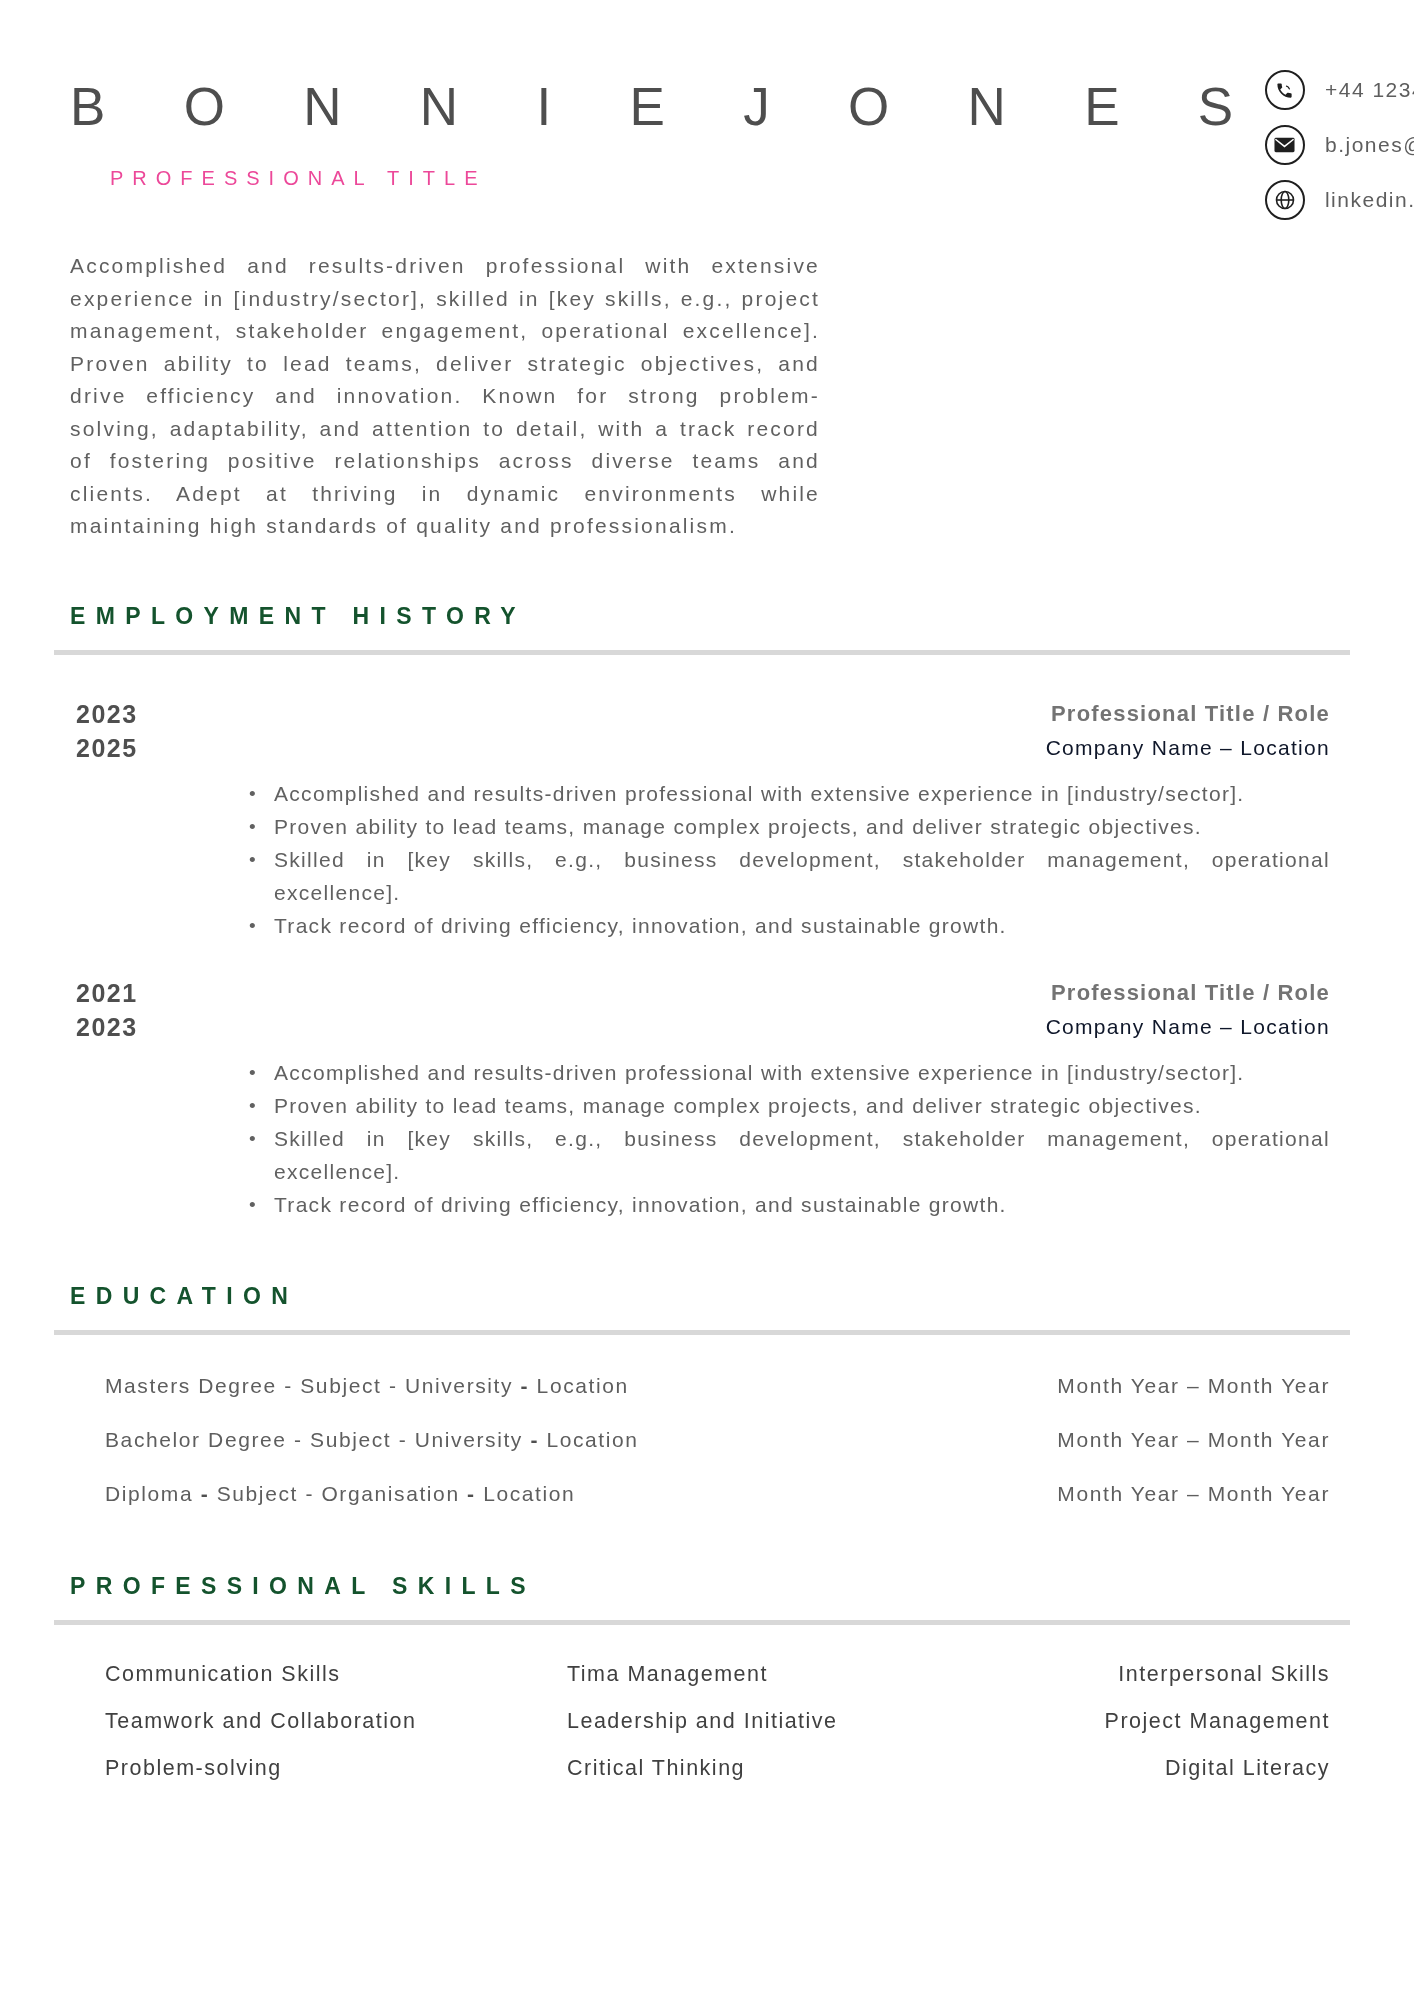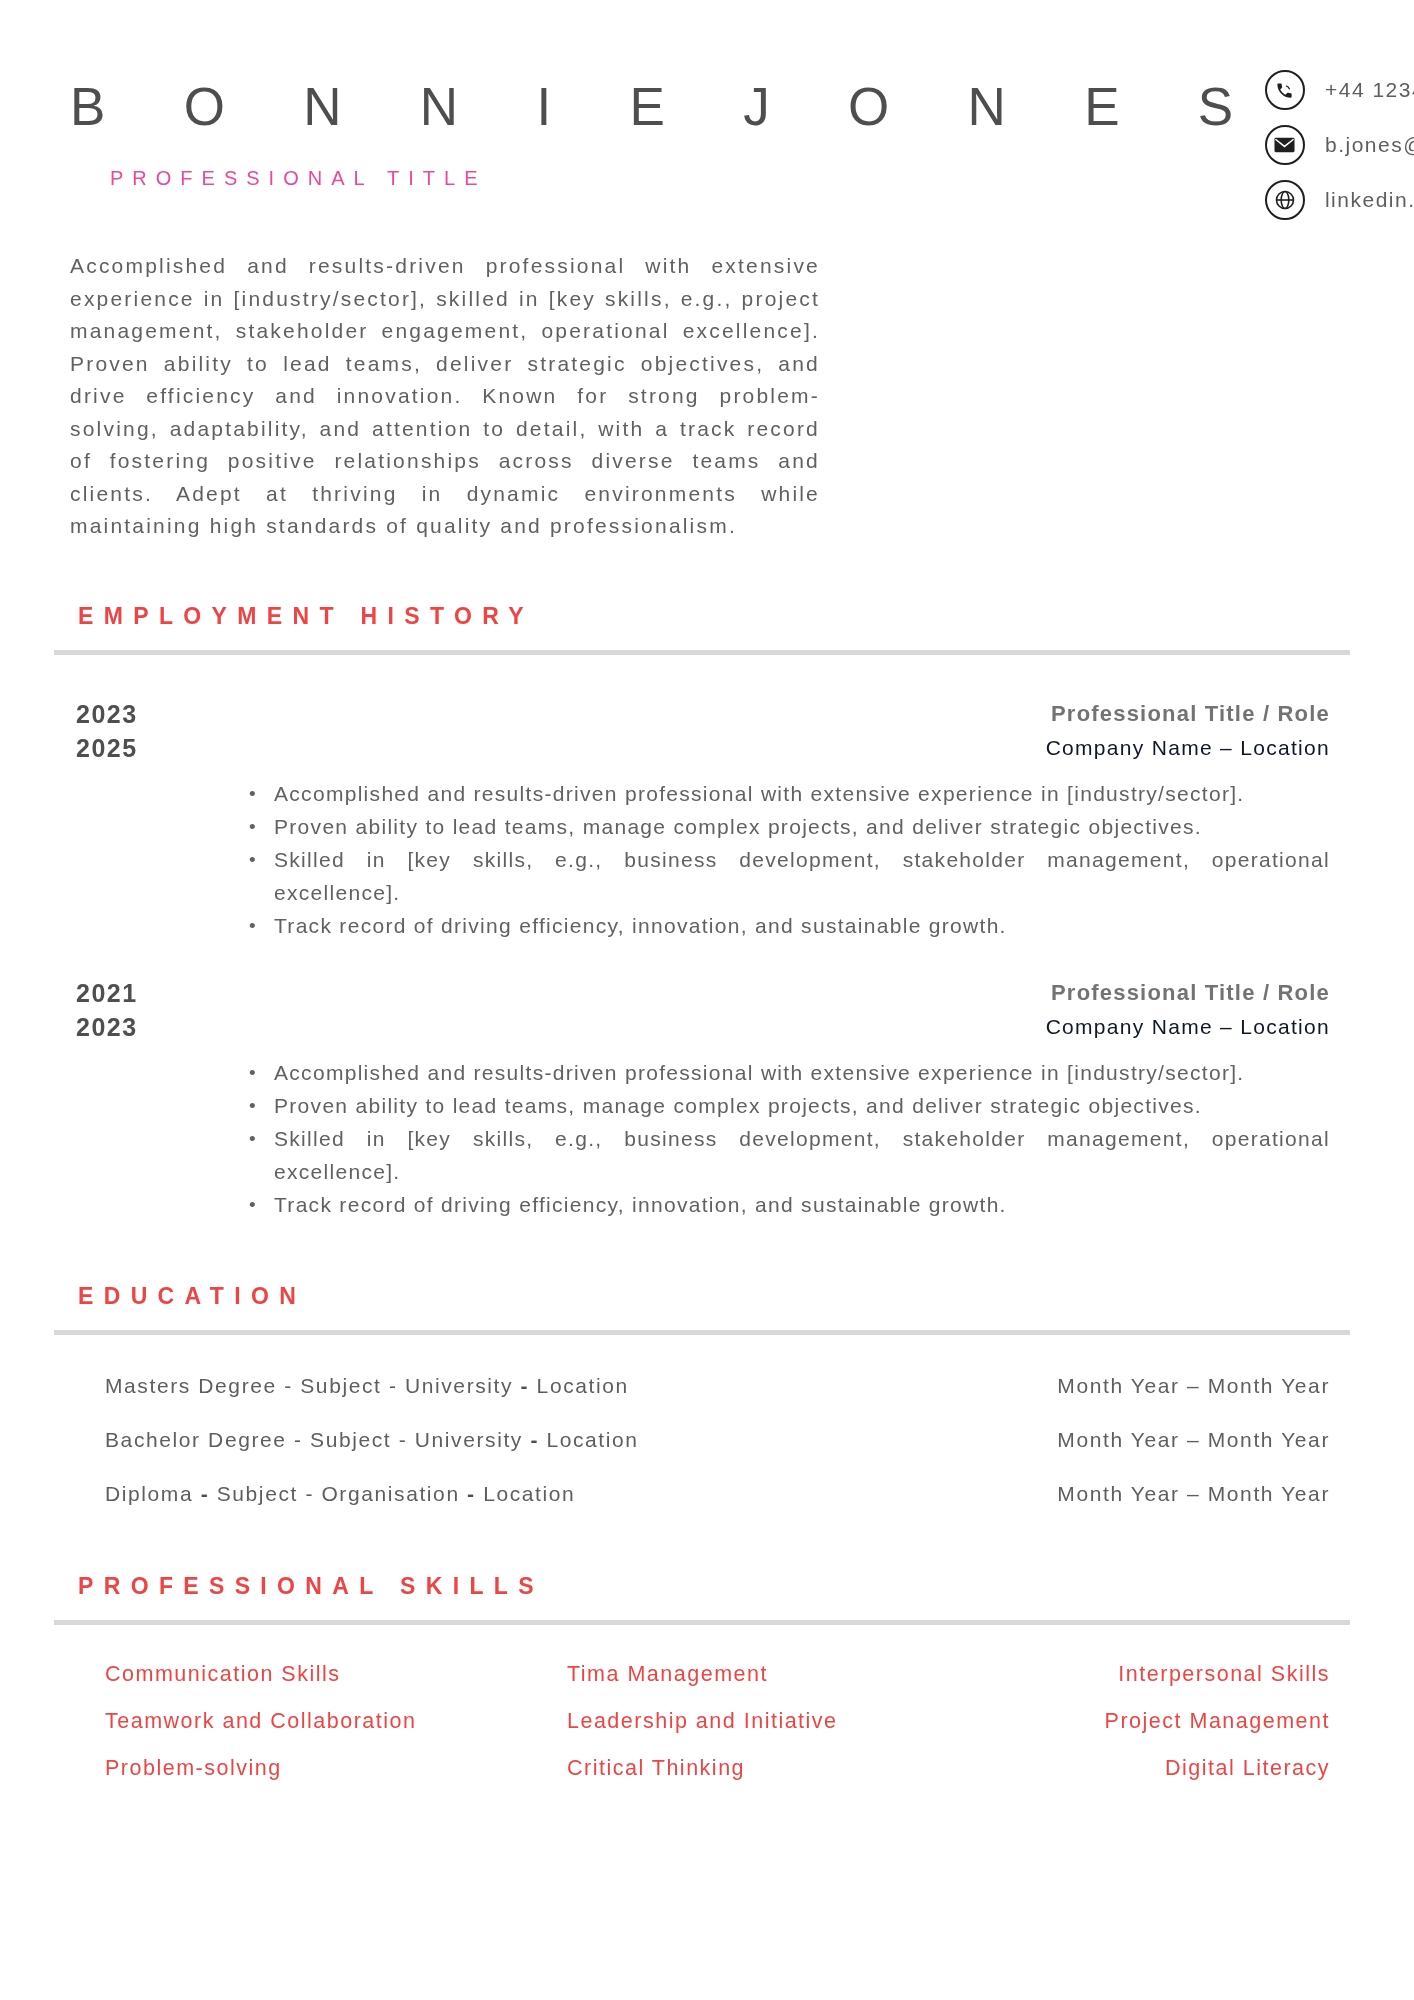--- a/index.html
+++ b/index.html
@@ -29,22 +29,22 @@
   .circle{width:40px;height:40px;box-sizing:border-box;border:2.5px solid #1f1f1f;border-radius:50%;
     display:flex;align-items:center;justify-content:center;flex:none;}
   
   .summary{
     width:750px;margin:30px 0 0 0;
     font-size:21px;line-height:32.5px;letter-spacing:2.2px;
     text-align:justify;color:#606060;
   }
   
   .sec-head{
-    margin:8px;font-size:23px;font-weight:600;
-    letter-spacing:0.45em;color:#ef4444;white-space:nowrap;
+    margin:0;font-size:23px;font-weight:600;
+    letter-spacing:0.45em;color:#14532d;white-space:nowrap;
   }
   .sec-head.employment{margin-top:60px;}
   .sec-head.education{margin-top:62px;}
   .sec-head.skills{margin-top:64px;}
   .rule{height:5px;background:#d8d8d8;margin:20px -20px 0 -16px;}
   
   .job.first{margin-top:42px;}
   .job.second{margin-top:34px;}
   .job-head{display:flex;justify-content:space-between;align-items:flex-start;}
   .years{font-size:25px;font-weight:700;line-height:34px;letter-spacing:1.5px;color:#4f4f4f;padding-left:6px;}
@@ -64,21 +64,21 @@
     display:flex;justify-content:space-between;align-items:baseline;
     padding-left:35px;margin-top:24px;
     font-size:21px;line-height:30px;letter-spacing:1.6px;color:#5e5e5e;gap:12px;
   }
   .edu-row:first-child{margin-top:0;}
   .edu-left{white-space:nowrap;}
   .edu-left .b{font-weight:700;color:#4f4f4f;}
   .edu-dates{white-space:nowrap;}
   
   .skills-grid{display:grid;grid-template-columns:462px 1fr auto;padding-left:35px;margin-top:26px;}
-  .skill-item{font-size:21.5px;line-height:47px;letter-spacing:1.5px;color:#ef4444;white-space:nowrap;}
+  .skill-item{font-size:21.5px;line-height:47px;letter-spacing:1.5px;color:#404040;white-space:nowrap;}
   .skills-col.right{text-align:right;}
   svg{display:block;}
 </style>
 </head>
 <body>
 
 <div class="page">
 
   <header class="top">
     <div class="identity">

